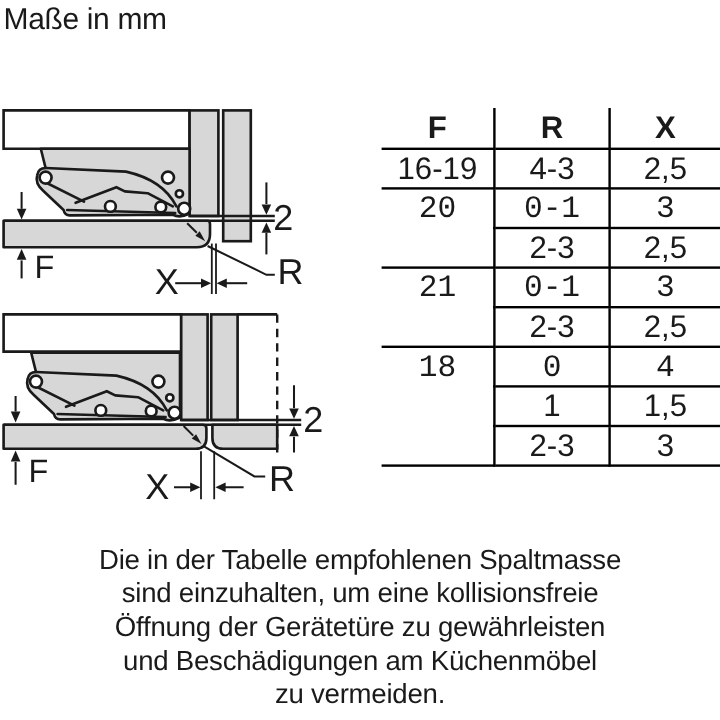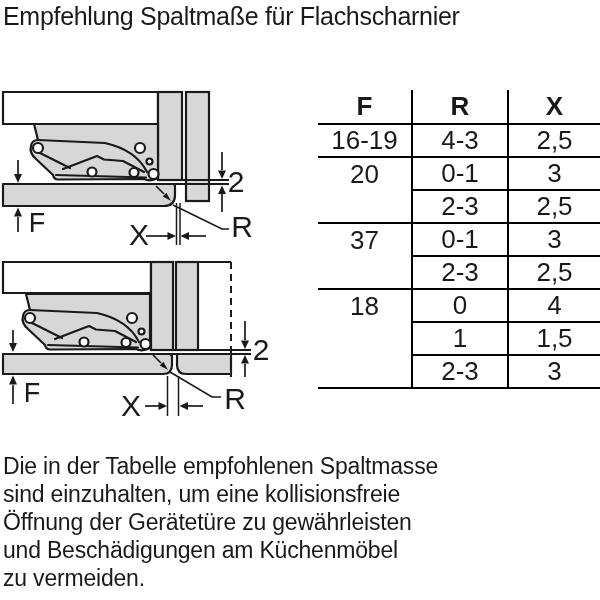--- a/index.html
+++ b/index.html
@@ -21,36 +21,36 @@
   }
   .spec-table col.c1{width:94px;}
   .spec-table col.c2{width:96px;}
   .spec-table col.c3{width:92px;}
   .spec-table th,.spec-table td{
     border:2px solid #000;text-align:center;padding:0;vertical-align:middle;
   }
   .spec-table th{height:33px;font-weight:bold;border-top:none;}
   .spec-table th:first-child,.spec-table td.colf{border-left:none;}
   .spec-table th:last-child,.spec-table td.colx{border-right:none;}
-  .spec-table .rh31{height:29px;} .spec-table .rh35{height:33px;}
+  .spec-table .rh31{height:29px;} .spec-table .rh35{height:33px;font-family:Liberation Mono, monospace;}
   .spec-table .rh30{height:28px;} .spec-table .rh33{height:31px;}
   .spec-table td.span-top{vertical-align:top;line-height:33px;}
   
   .note{
     position:absolute;left:3px;top:452px;width:594px;
-    font-size:23px;line-height:28px;white-space:pre-line;letter-spacing:-0.2px;
+    font-size:23px;line-height:28px;white-space:pre-line;letter-spacing:-0.2px;text-align:center;
   }
 </style>
 </head>
 <body>
 
 <div class="page">
 
   <div class="title">
-    <div>Empfehlung Spaltmaße für Flachscharnier</div>
+    <div>Maße in mm</div>
   </div>
 
   <svg class="svg1" width="270" height="170" viewBox="0 85 270 170">
     <defs>
       <g id="hinge" stroke="#1a1a1a" stroke-width="2.2" stroke-linejoin="round" stroke-linecap="round">
         <path fill="#d7d7d7" d="M34,124 L158,124 L158,178 Q150,182 144,179 L58,179.5 Q54,179.5 53,175 L36,159 Q29,153 31,146 Q32,140 38,140 Z"></path>
         <path fill="none" d="M38,140 L105,143 Q136,150 147,172"></path>
         <path fill="none" d="M34,150 L70,168"></path>
         <path fill="none" d="M63,169 L97,156 L104,159.5 L123,161 L144,172"></path>
         <path fill="none" d="M56,175 L146,177.5"></path>
@@ -196,21 +196,21 @@
       <tr class="rh35">
         <td class="colf span-top" rowspan="2">20</td>
         <td>0-1</td>
         <td class="colx">3</td>
       </tr>
       <tr class="rh30">
         <td>2-3</td>
         <td class="colx">2,5</td>
       </tr>
       <tr class="rh35">
-        <td class="colf span-top" rowspan="2">37</td>
+        <td class="colf span-top" rowspan="2">21</td>
         <td>0-1</td>
         <td class="colx">3</td>
       </tr>
       <tr class="rh30">
         <td>2-3</td>
         <td class="colx">2,5</td>
       </tr>
       <tr class="rh35">
         <td class="colf span-top" rowspan="3">18</td>
         <td>0</td>

